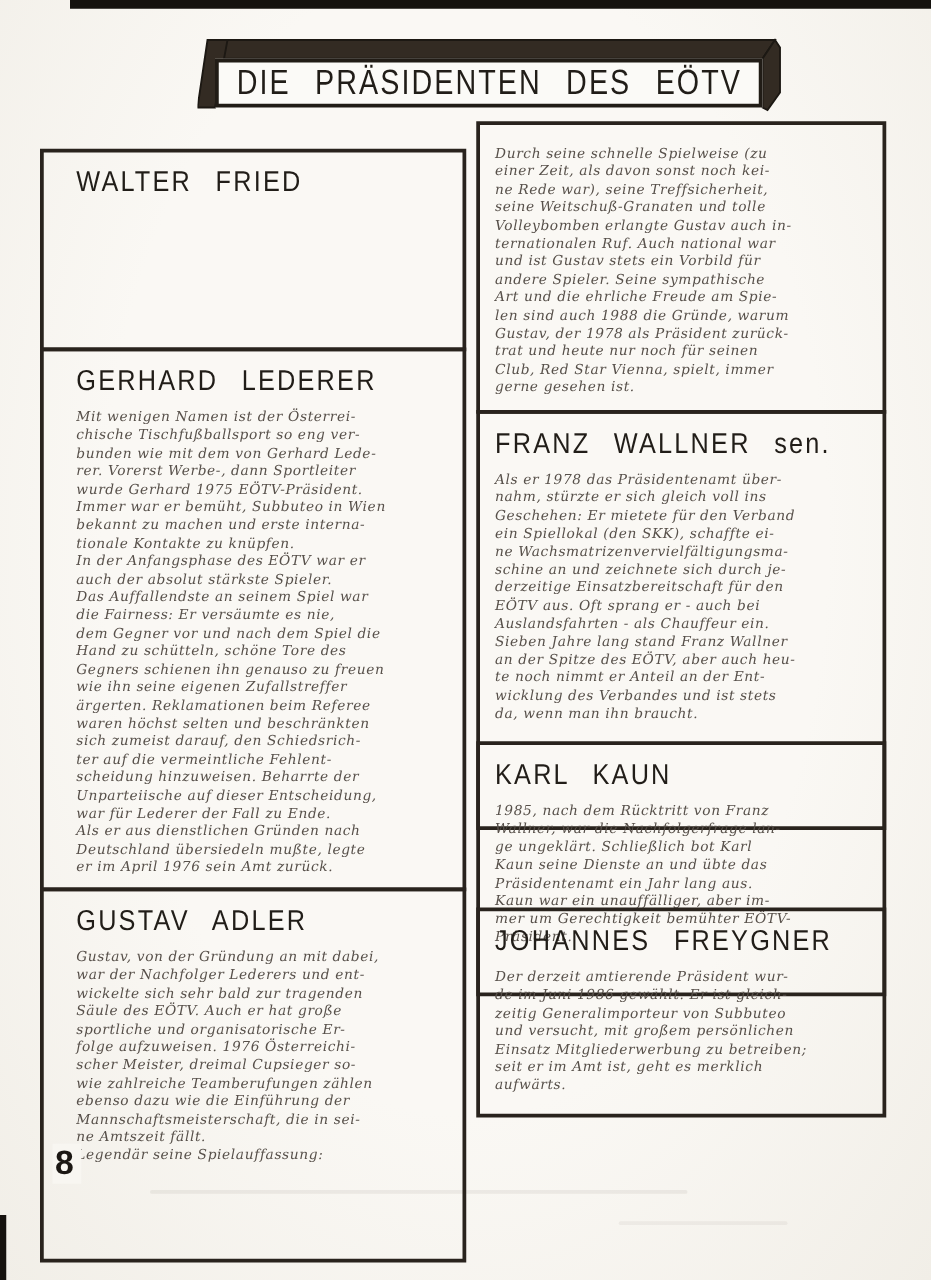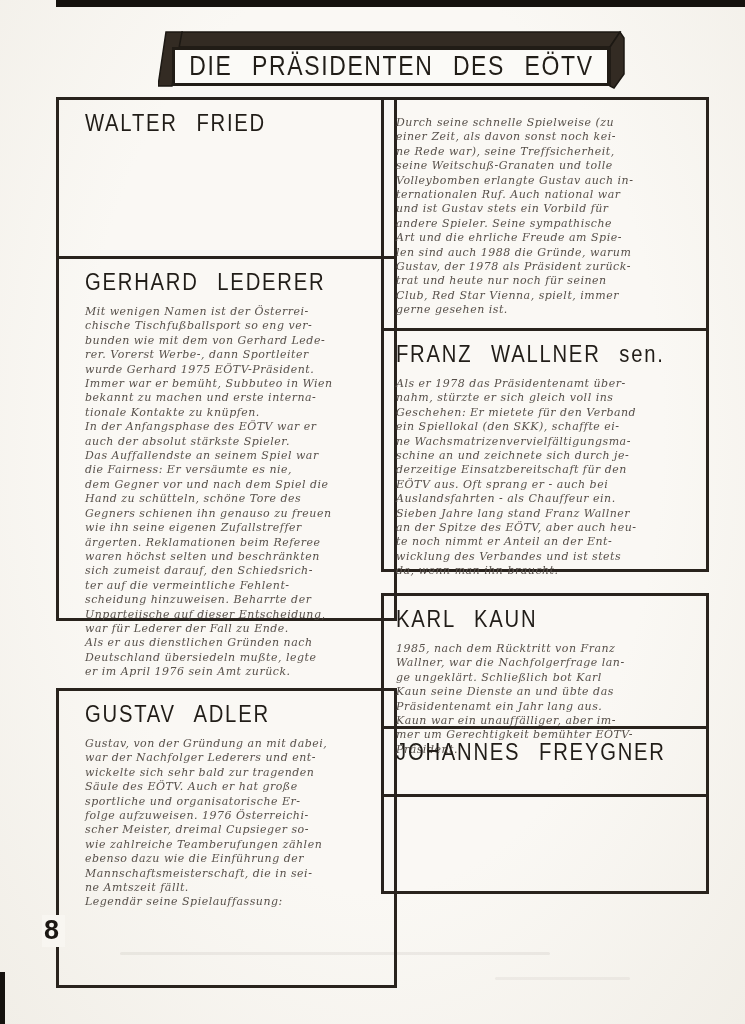--- a/index.html
+++ b/index.html
@@ -38,21 +38,21 @@
     transform: scaleX(0.82); transform-origin: center;
     padding-bottom: 2px;
   }
 
   
   .box {
     position: absolute; box-sizing: border-box;
     border: 3px solid #29231d;
     background: transparent;
   }
-  .col-left  { left: 56px;  width: 341px; padding: 8px 12px 0 26px; }
+  .col-left  { left: 32px;  width: 341px; padding: 8px 12px 0 26px; margin-top: 22px; }
   .col-right { left: 381px; width: 328px; padding: 8px 10px 0 12px; }
 
   .box h2 {
     margin: 2px 0 9px 0;
     font-family: "Liberation Sans", sans-serif;
     font-size: 23px; font-weight: 500; color: #211d18;
     letter-spacing: 2px; word-spacing: 13px;
     transform: scaleX(0.88); transform-origin: left center;
     white-space: nowrap;
   }
@@ -61,24 +61,24 @@
     white-space: pre-line;
     font-family: "DejaVu Serif", serif;
     font-style: italic;
     font-size: 11px; line-height: 14.4px;
     letter-spacing: 0.5px;
     color: #57504a;
   }
   .box.no-heading { padding-top: 16px; }
 
   #b-walter   { top: 97px;  height: 162px; }
-  #b-lederer  { top: 256px; height: 365px; }
+  #b-lederer  { top: 256px; height: 435px; }
   #b-adler    { top: 688px; height: 300px; }
   #b-cont     { top: 97px;  height: 234px; }
-  #b-wallner  { top: 328px; height: 244px; }
+  #b-wallner  { top: 328px; height: 336px; }
   #b-kaun     { top: 593px; height: 204px; }
   #b-freygner { top: 726px; height: 168px; }
 
   .page-number {
     position: absolute; left: 42px; top: 915px; z-index: 2;
     font-family: "Liberation Sans", sans-serif;
     font-size: 27px; font-weight: bold; color: #1b1713;
     background: #f8f6f1; padding: 0 6px 1px 2px;
   }
 </style>
@@ -195,17 +195,24 @@
 ge ungeklärt. Schließlich bot Karl
 Kaun seine Dienste an und übte das
 Präsidentenamt ein Jahr lang aus.
 Kaun war ein unauffälliger, aber im-
 mer um Gerechtigkeit bemühter EÖTV-
 Präsident.</p>
   </section>
 
   <section class="box col-right" id="b-freygner">
     <h2>JOHANNES FREYGNER</h2>
+    <p class="body">Der derzeit amtierende Präsident wur-
+de im Juni 1986 gewählt. Er ist gleich-
+zeitig Generalimporteur von Subbuteo
+und versucht, mit großem persönlichen
+Einsatz Mitgliederwerbung zu betreiben;
+seit er im Amt ist, geht es merklich
+aufwärts.</p>
   </section>
 
   <div class="page-number">8</div>
 
 </div>
 
 </body></html>

